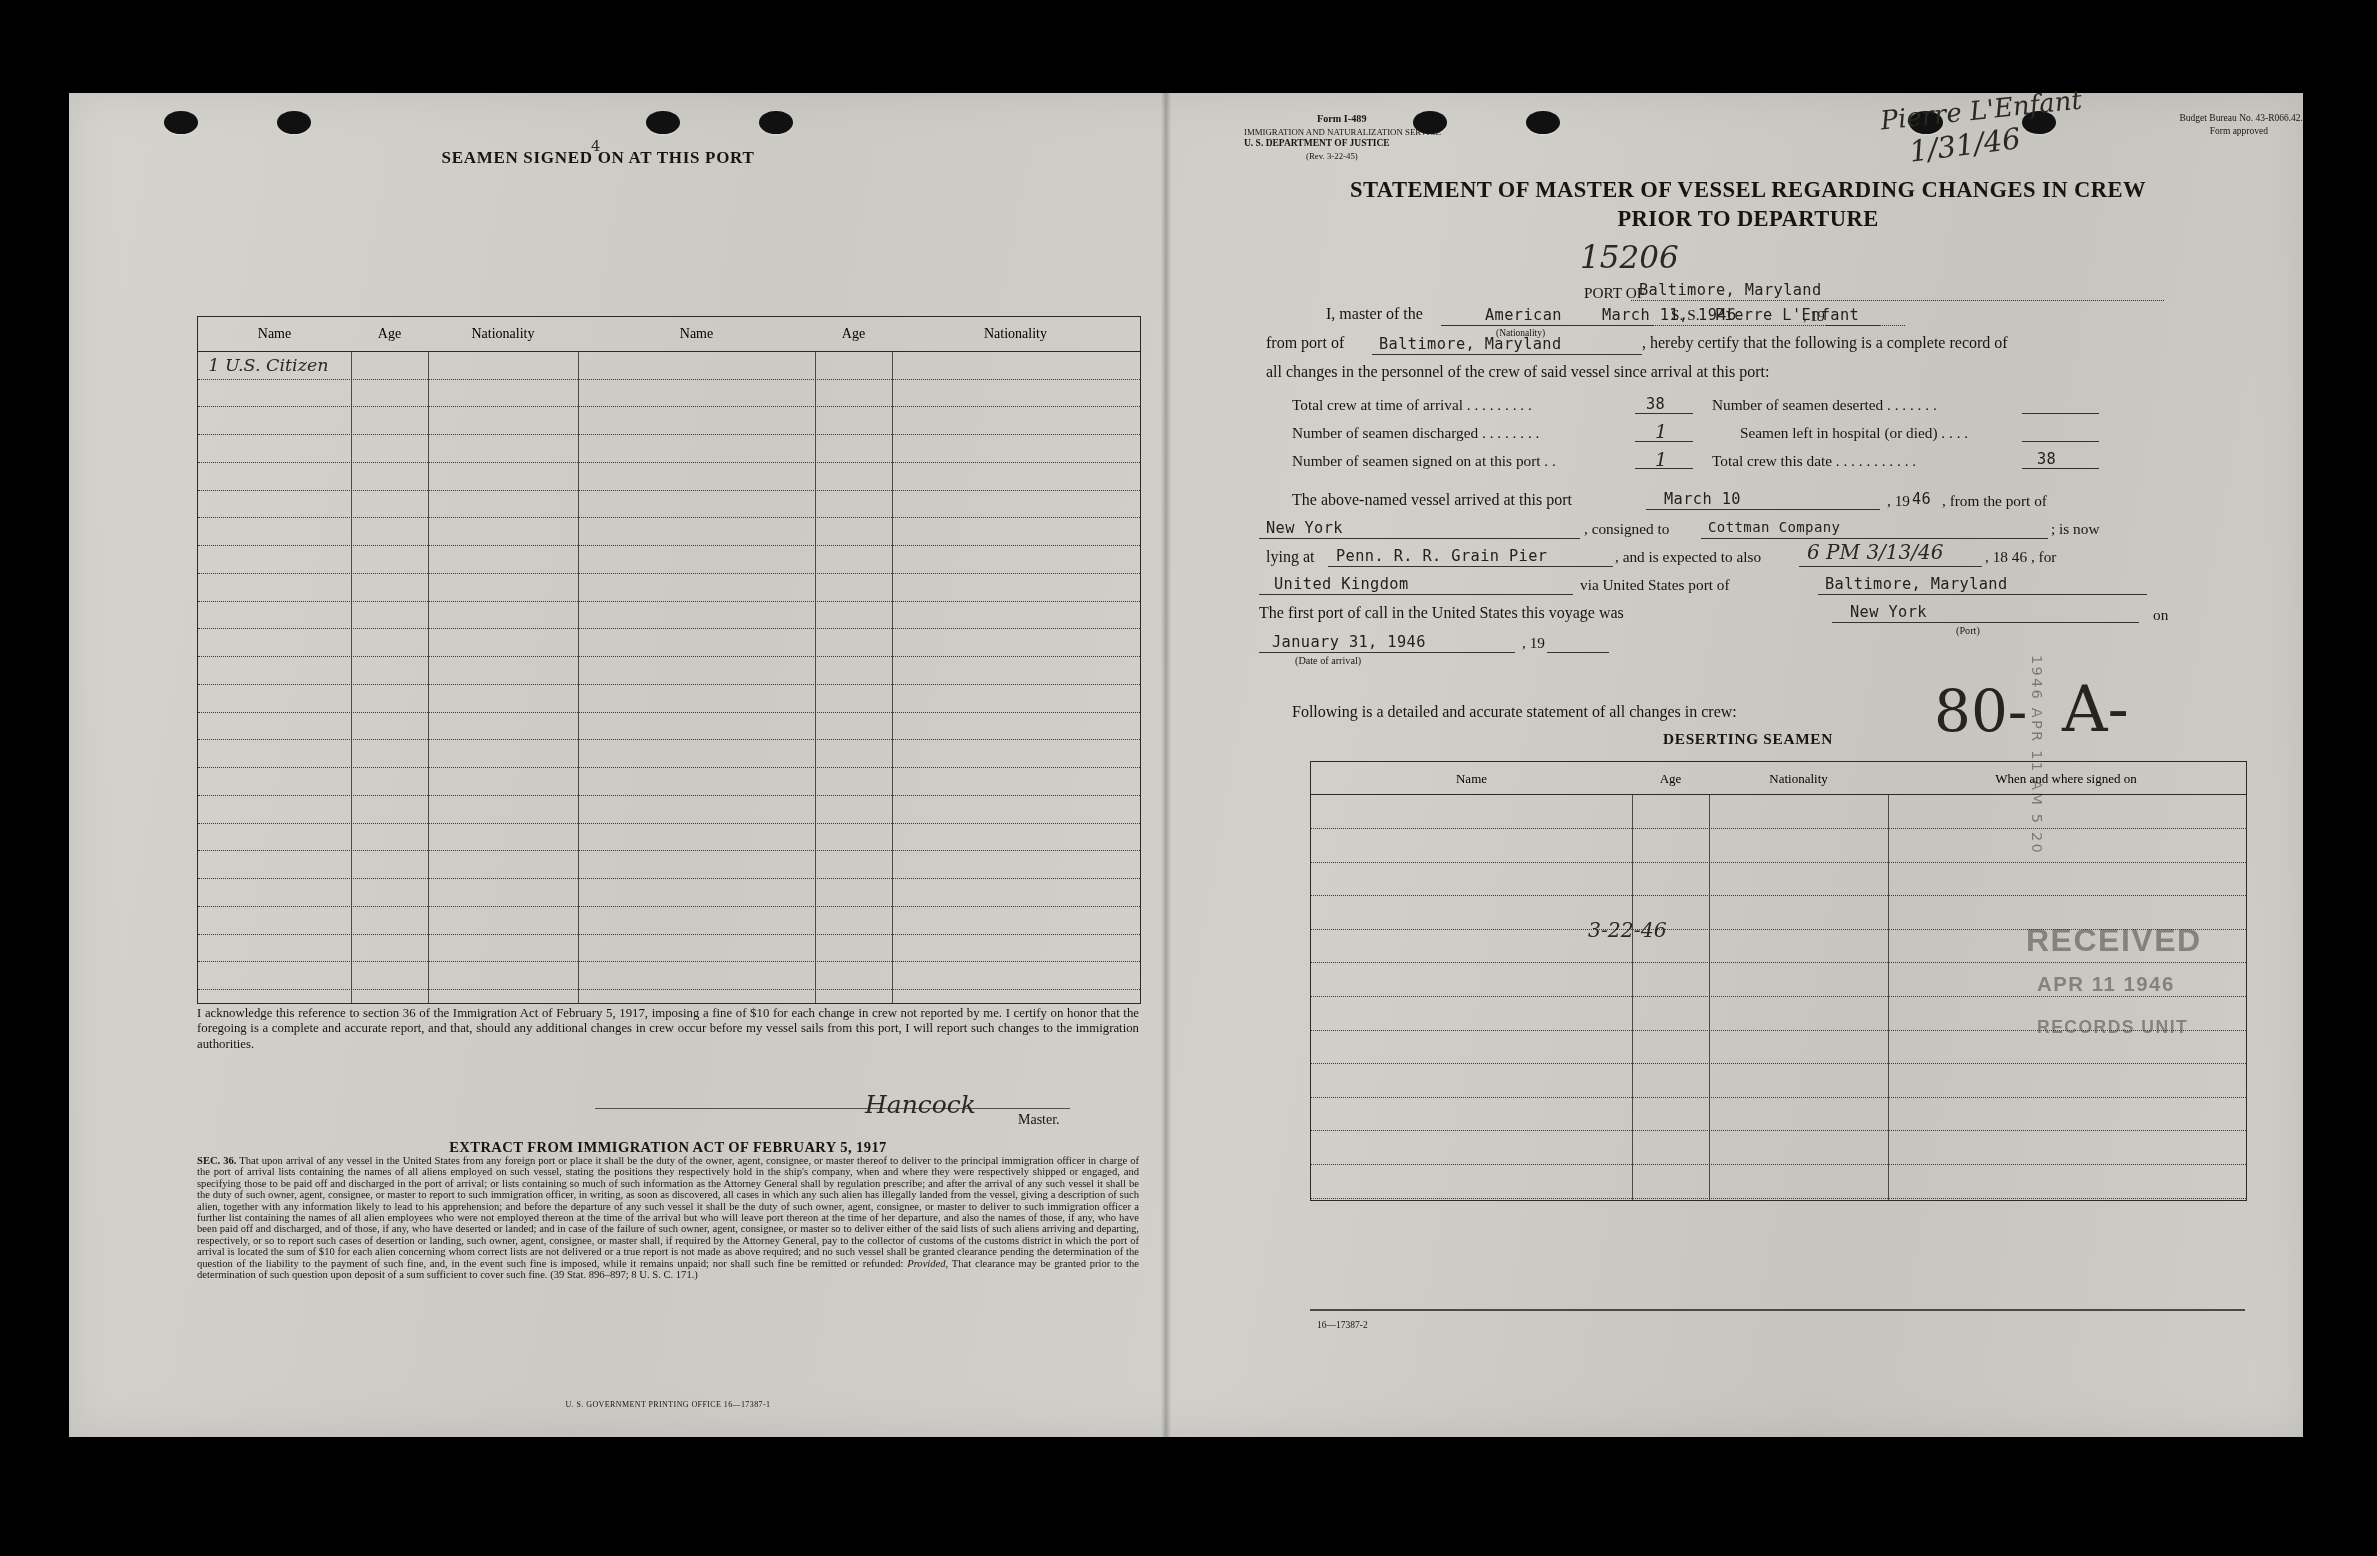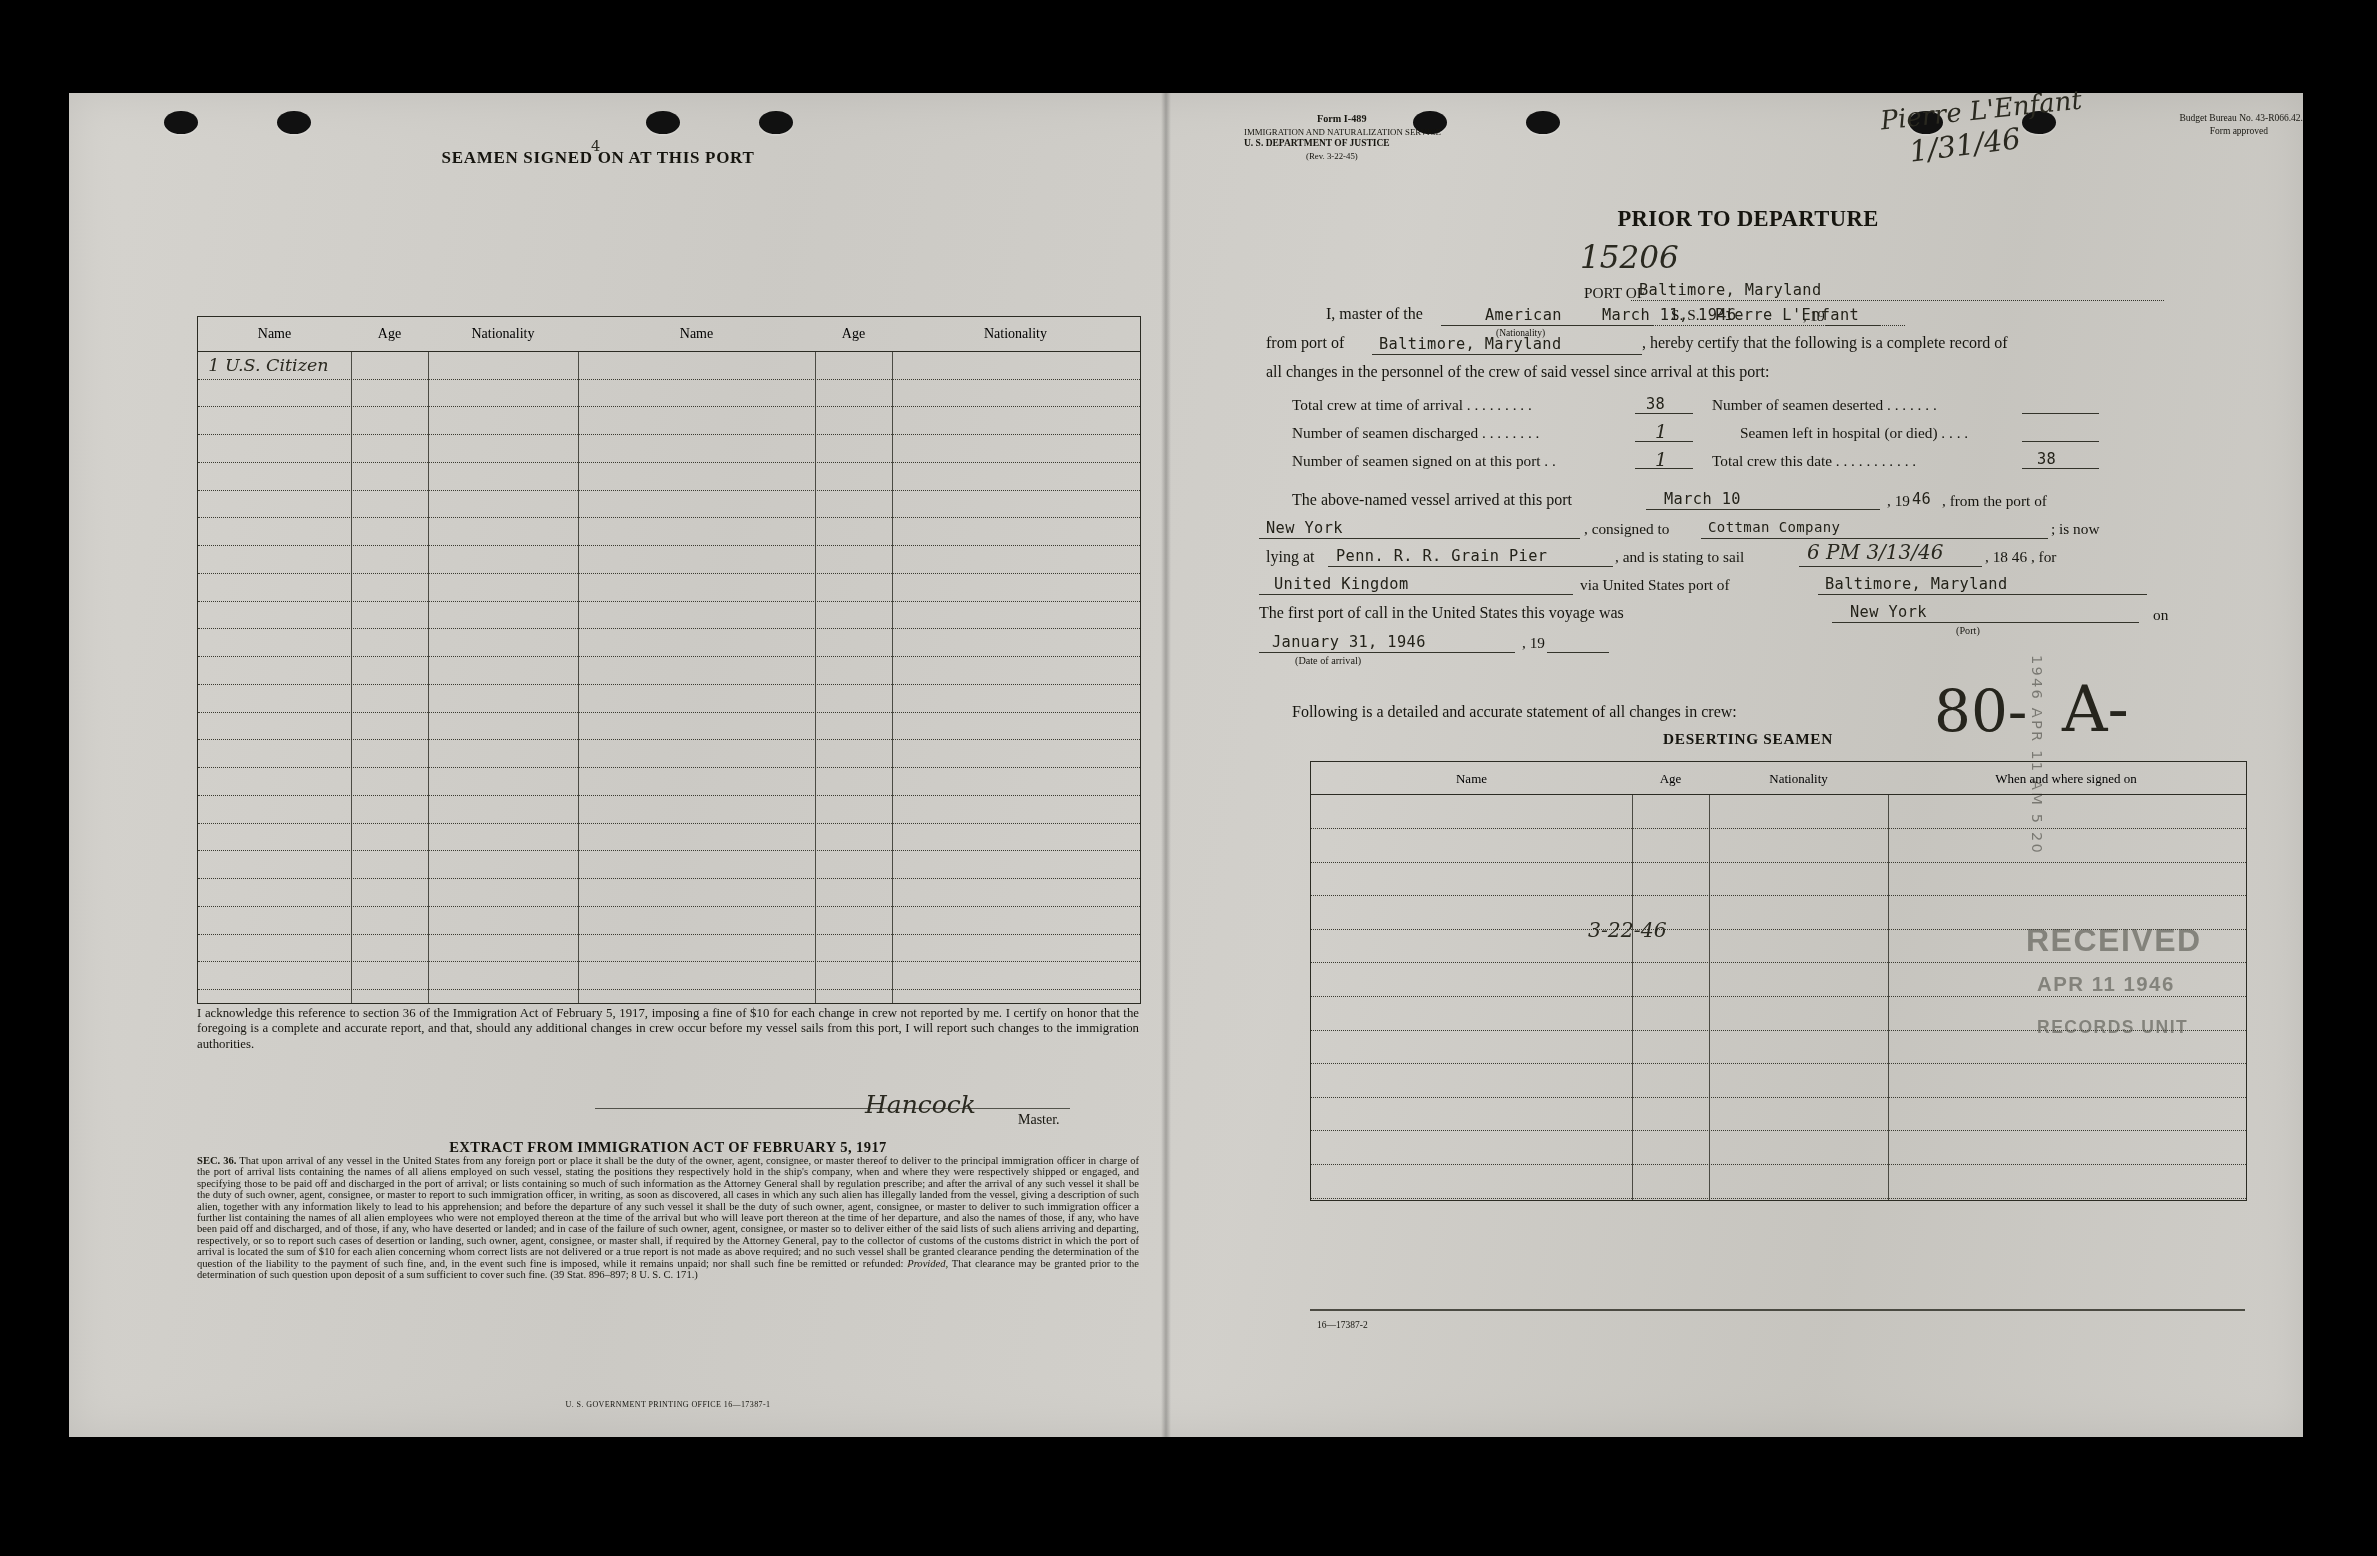--- a/index.html
+++ b/index.html
@@ -164,20 +164,21 @@
     <div class="t xs" style="left:80px;top:34px;font-size:8.8px;">IMMIGRATION AND NATURALIZATION SERVICE</div>
     <div class="t xs b" style="left:80px;top:45px;font-size:9.5px;">U. S. DEPARTMENT OF JUSTICE</div>
     <div class="t xs" style="left:142px;top:58px;font-size:8.8px;">(Rev. 3-22-45)</div>
 
     <div class="t xs" style="right:0px;top:20.4px;font-size:9.5px;">Budget Bureau No. 43-R066.42.</div>
     <div class="t xs" style="right:35px;top:33px;font-size:9.5px;">Form approved</div>
 
     <div class="t script" style="left:716px;top:1.5px;font-size:26px;transform:rotate(-6deg);">Pierre L'Enfant</div>
     <div class="t script" style="left:745px;top:35px;font-size:29px;transform:rotate(-7deg);">1/31/46</div>
 
+    <div class="t b ctr" style="left:584px;top:84px;font-size:22.6px;letter-spacing:0.4px;">STATEMENT OF MASTER OF VESSEL REGARDING CHANGES IN CREW</div>
     <div class="t b ctr" style="left:584px;top:113px;font-size:22.6px;letter-spacing:0.4px;">PRIOR TO DEPARTURE</div>
 
     <div class="t script" style="left:416px;top:146px;font-size:31px;">15206</div>
 
     <div class="t cap" style="left:420px;top:191px;font-size:15.3px;">PORT OF</div>
     <div class="t typed" style="left:475px;top:188px;font-size:15.3px;">Baltimore, Maryland</div>
     <div class="dotline" style="left:467px;top:207px;width:533px;"></div>
 
     <div class="t typed" style="left:438px;top:213px;font-size:15.3px;">March 11, 1946</div>
     <div class="t" style="left:639px;top:215px;font-size:14.6px;">, 19</div>
@@ -227,21 +228,21 @@
     <div class="t typed" style="left:102px;top:426px;font-size:15.3px;">New York</div>
     <div class="solidline" style="left:95px;top:445px;width:321px;"></div>
     <div class="t" style="left:420px;top:427px;font-size:15.3px;">, consigned to</div>
     <div class="t typed" style="left:544px;top:426px;font-size:14px;">Cottman Company</div>
     <div class="solidline" style="left:537px;top:445px;width:347px;"></div>
     <div class="t" style="left:887px;top:427px;font-size:15.3px;">; is now</div>
 
     <div class="t" style="left:102px;top:455px;font-size:16px;">lying at</div>
     <div class="t typed" style="left:172px;top:454px;font-size:15.3px;">Penn. R. R. Grain Pier</div>
     <div class="solidline" style="left:164px;top:473px;width:285px;"></div>
-    <div class="t" style="left:451px;top:455px;font-size:15.3px;">, and is stating to sail</div>
+    <div class="t" style="left:451px;top:455px;font-size:15.3px;">, and is expected to also</div>
     <div class="t script" style="left:643px;top:447px;font-size:20px;">6 PM 3/13/46</div>
     <div class="solidline" style="left:635px;top:473px;width:183px;"></div>
     <div class="t" style="left:821px;top:455px;font-size:15.3px;">, 18  46 , for</div>
 
     <div class="t typed" style="left:110px;top:482px;font-size:15.3px;">United Kingdom</div>
     <div class="solidline" style="left:95px;top:501px;width:314px;"></div>
     <div class="t" style="left:416px;top:483px;font-size:15.3px;">via United States port of</div>
     <div class="t typed" style="left:661px;top:482px;font-size:15.3px;">Baltimore, Maryland</div>
     <div class="solidline" style="left:654px;top:501px;width:329px;"></div>
 

